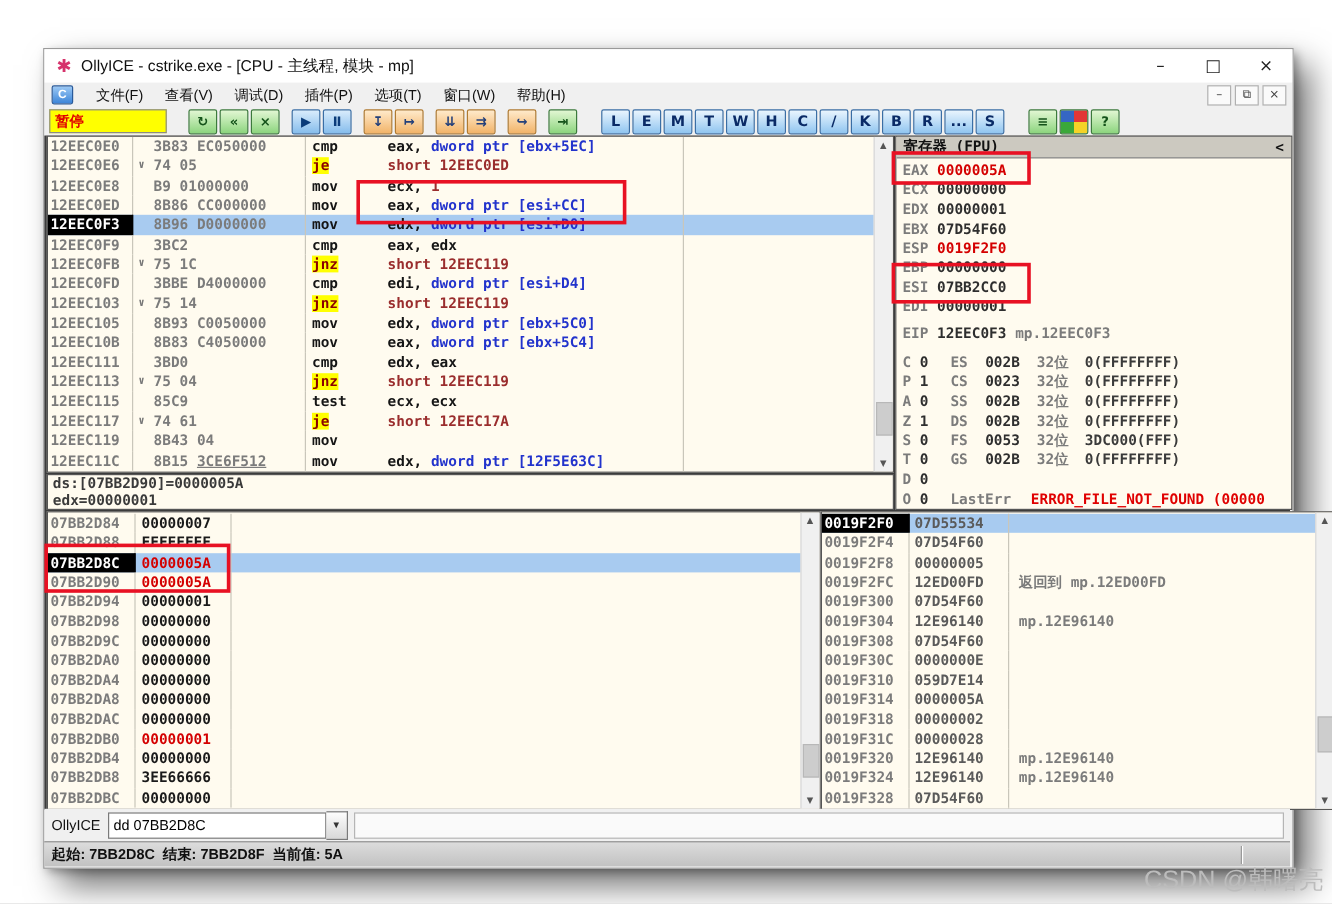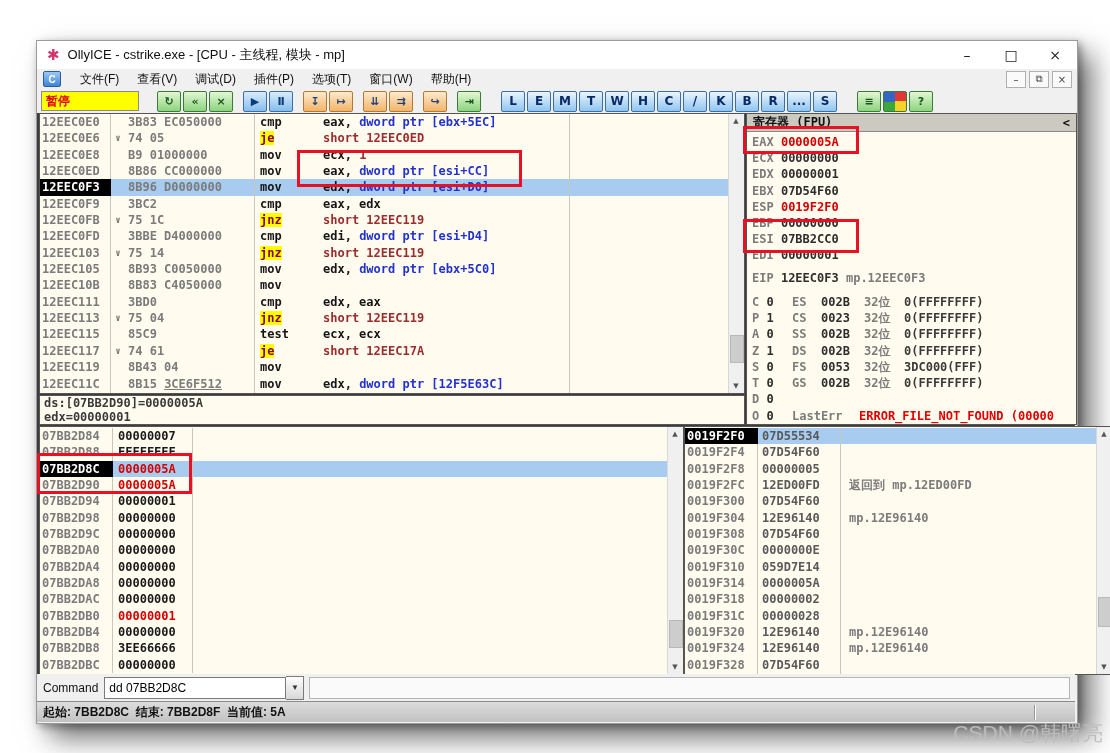--- a/index.html
+++ b/index.html
@@ -175,21 +175,21 @@
             <div class="drow"><span class="c-addr">12EEC0E0</span><span class="c-jmp"></span><span class="c-bytes"><span>3B83 EC050000</span></span><span class="c-mnem"><span class="mn">cmp</span></span><span class="c-args"><span class="sk">eax, </span><span class="sb">dword ptr [ebx+5EC]</span></span></div>
             <div class="drow"><span class="c-addr">12EEC0E6</span><span class="c-jmp">∨</span><span class="c-bytes"><span>74 05</span></span><span class="c-mnem"><span class="mn hl">je</span></span><span class="c-args"><span class="sm">short 12EEC0ED</span></span></div>
             <div class="drow"><span class="c-addr">12EEC0E8</span><span class="c-jmp"></span><span class="c-bytes"><span>B9 01000000</span></span><span class="c-mnem"><span class="mn">mov</span></span><span class="c-args"><span class="sk">ecx, </span><span class="sm">1</span></span></div>
             <div class="drow"><span class="c-addr">12EEC0ED</span><span class="c-jmp"></span><span class="c-bytes"><span>8B86 CC000000</span></span><span class="c-mnem"><span class="mn">mov</span></span><span class="c-args"><span class="sk">eax, </span><span class="sb">dword ptr [esi+CC]</span></span></div>
             <div class="drow sel"><span class="c-addr">12EEC0F3</span><span class="c-jmp"></span><span class="c-bytes"><span>8B96 D0000000</span></span><span class="c-mnem"><span class="mn">mov</span></span><span class="c-args"><span class="sk">edx, </span><span class="sb">dword ptr [esi+D0]</span></span></div>
             <div class="drow"><span class="c-addr">12EEC0F9</span><span class="c-jmp"></span><span class="c-bytes"><span>3BC2</span></span><span class="c-mnem"><span class="mn">cmp</span></span><span class="c-args"><span class="sk">eax, edx</span></span></div>
             <div class="drow"><span class="c-addr">12EEC0FB</span><span class="c-jmp">∨</span><span class="c-bytes"><span>75 1C</span></span><span class="c-mnem"><span class="mn hl">jnz</span></span><span class="c-args"><span class="sm">short 12EEC119</span></span></div>
             <div class="drow"><span class="c-addr">12EEC0FD</span><span class="c-jmp"></span><span class="c-bytes"><span>3BBE D4000000</span></span><span class="c-mnem"><span class="mn">cmp</span></span><span class="c-args"><span class="sk">edi, </span><span class="sb">dword ptr [esi+D4]</span></span></div>
             <div class="drow"><span class="c-addr">12EEC103</span><span class="c-jmp">∨</span><span class="c-bytes"><span>75 14</span></span><span class="c-mnem"><span class="mn hl">jnz</span></span><span class="c-args"><span class="sm">short 12EEC119</span></span></div>
             <div class="drow"><span class="c-addr">12EEC105</span><span class="c-jmp"></span><span class="c-bytes"><span>8B93 C0050000</span></span><span class="c-mnem"><span class="mn">mov</span></span><span class="c-args"><span class="sk">edx, </span><span class="sb">dword ptr [ebx+5C0]</span></span></div>
-            <div class="drow"><span class="c-addr">12EEC10B</span><span class="c-jmp"></span><span class="c-bytes"><span>8B83 C4050000</span></span><span class="c-mnem"><span class="mn">mov</span></span></div>
+            <div class="drow"><span class="c-addr">12EEC10B</span><span class="c-jmp"></span><span class="c-bytes"><span>8B83 C4050000</span></span><span class="c-mnem"><span class="mn">mov</span></span><span class="c-args"><span class="sk">eax, </span><span class="sb">dword ptr [ebx+5C4]</span></span></div>
             <div class="drow"><span class="c-addr">12EEC111</span><span class="c-jmp"></span><span class="c-bytes"><span>3BD0</span></span><span class="c-mnem"><span class="mn">cmp</span></span><span class="c-args"><span class="sk">edx, eax</span></span></div>
             <div class="drow"><span class="c-addr">12EEC113</span><span class="c-jmp">∨</span><span class="c-bytes"><span>75 04</span></span><span class="c-mnem"><span class="mn hl">jnz</span></span><span class="c-args"><span class="sm">short 12EEC119</span></span></div>
             <div class="drow"><span class="c-addr">12EEC115</span><span class="c-jmp"></span><span class="c-bytes"><span>85C9</span></span><span class="c-mnem"><span class="mn">test</span></span><span class="c-args"><span class="sk">ecx, ecx</span></span></div>
             <div class="drow"><span class="c-addr">12EEC117</span><span class="c-jmp">∨</span><span class="c-bytes"><span>74 61</span></span><span class="c-mnem"><span class="mn hl">je</span></span><span class="c-args"><span class="sm">short 12EEC17A</span></span></div>
             <div class="drow"><span class="c-addr">12EEC119</span><span class="c-jmp"></span><span class="c-bytes"><span>8B43 04</span></span><span class="c-mnem"><span class="mn">mov</span></span></div>
             <div class="drow"><span class="c-addr">12EEC11C</span><span class="c-jmp"></span><span class="c-bytes"><span>8B15 </span><span class="u">3CE6F512</span></span><span class="c-mnem"><span class="mn">mov</span></span><span class="c-args"><span class="sk">edx, </span><span class="sb">dword ptr [12F5E63C]</span></span></div>
             <div class="drow"><span class="c-addr">12EEC122</span><span class="c-jmp"></span><span class="c-bytes"><span>8B93 90000000</span></span><span class="c-mnem"><span class="mn">mov</span></span><span class="c-args"><span class="sk">edx, </span><span class="sb">dword ptr [ebx+90]</span></span></div>
           </div>
         <div class="vline" style="left:529px;"></div>
         <div class="sbv">
@@ -278,21 +278,21 @@
           </div>
         <div class="sbv">
           <div class="ar" style="top:0;">▲</div>
           <div class="thumb" style="top:170px;height:28px;"></div>
           <div class="ar" style="bottom:0;">▼</div>
         </div>
       </div>
     </div>
 
     <div class="cmdbar">
-      <span class="cmd-label">Command</span>
+      <span class="cmd-label">OllyICE</span>
       <input class="cmd-input" value="dd 07BB2D8C" style="">
       <span class="cmd-drop">▼</span>
       <span class="cmd-rest"></span>
     </div>
 
     <div class="statusbar">
       <span class="status-text">起始: 7BB2D8C  结束: 7BB2D8F  当前值: 5A</span>
       <span class="status-sep"></span>
     </div>
   </div>

